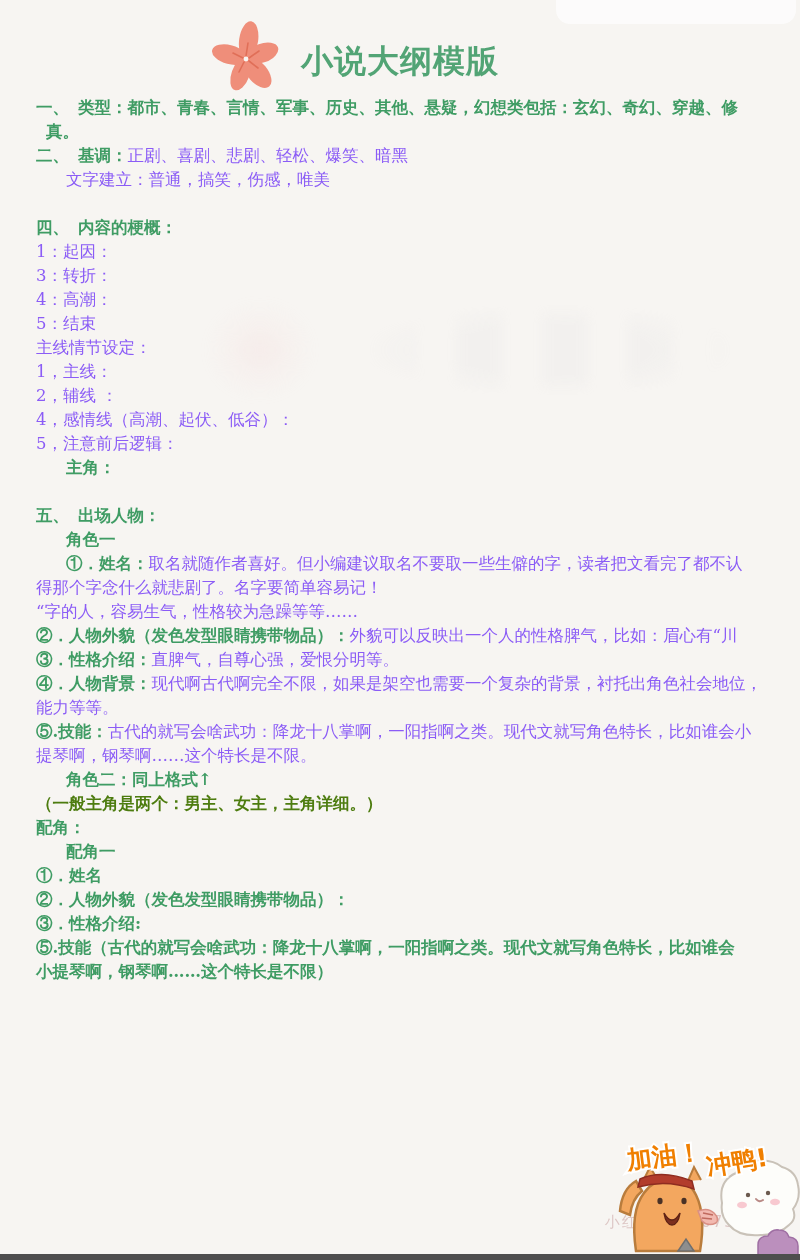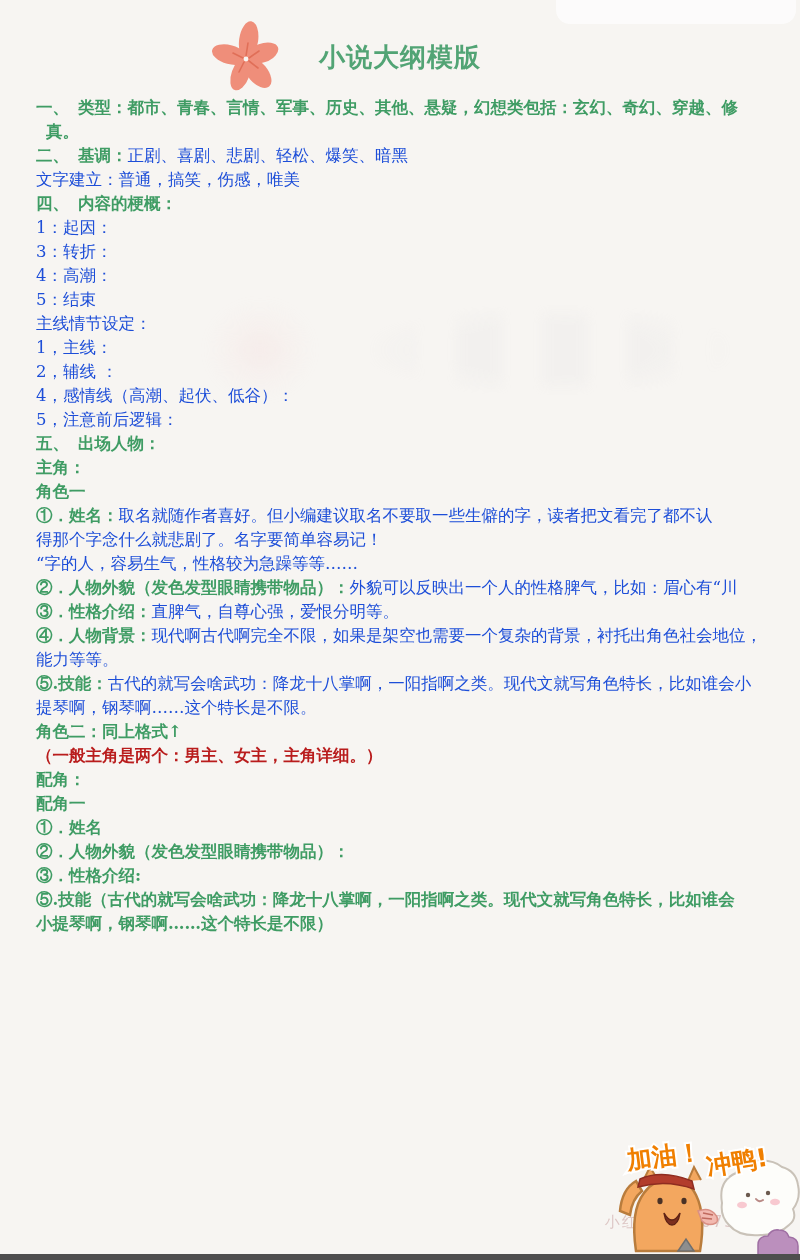--- a/index.html
+++ b/index.html
@@ -12,33 +12,33 @@
   
   .top-artifact{
     position:absolute;top:-14px;right:4px;width:240px;height:38px;
     background:#fdfdfd;border-radius:14px;opacity:.8;
   }
   
   #header{position:relative;height:96px;}
   #flower{position:absolute;left:210px;top:20px;}
   #page-title{
     position:absolute;left:0;right:0;top:40px;text-align:center;
-    font-size:26px;font-weight:700;color:#52a475;letter-spacing:1px;
+    font-size:32px;font-weight:700;color:#52a475;letter-spacing:1px;
   }
   
   #doc{position:relative;padding:0 28px 0 36px;z-index:2;}
   .line{height:24px;line-height:24px;font-size:16.5px;white-space:nowrap;color:#333;}
   .line span{display:inline;}
   .green{color:#3f9c64;font-weight:700;}
-  .red{color:#b91c1c;font-weight:700;}
-  .black{color:#1d4ed8;font-weight:400;}
+  .red{color:#4d7c0f;font-weight:700;}
+  .black{color:#8b5cf6;font-weight:400;}
   .lbl{margin-right:9px;}
-  .ind-1{}
+  .ind-1{margin-left:30px;}
   .ind-2{margin-left:10px;}
-  .gap{}
+  .gap{margin-top:24px;}
   
   .wm-blob{position:absolute;filter:blur(6px);opacity:.5;z-index:1;}
   #wm1{left:205px;top:300px;width:110px;height:100px;
        background:radial-gradient(ellipse at center, rgba(243,214,214,.55), rgba(243,214,214,0) 70%);}
   #wm2{left:370px;top:305px;width:360px;height:90px;
        background:repeating-linear-gradient(90deg, rgba(205,205,210,.22) 0 46px, rgba(205,205,210,0) 46px 86px);
        -webkit-mask-image:radial-gradient(ellipse at center, #000 40%, transparent 75%);
        mask-image:radial-gradient(ellipse at center, #000 40%, transparent 75%);}
   
   #xhs-watermark{
@@ -92,22 +92,22 @@
       <div class="line gap"><span class="green lbl">四、</span><span class="green">内容的梗概：</span></div>
       <div class="line"><span class="black">1：起因：</span></div>
       <div class="line"><span class="black">3：转折：</span></div>
       <div class="line"><span class="black">4：高潮：</span></div>
       <div class="line"><span class="black">5：结束</span></div>
       <div class="line"><span class="black">主线情节设定：</span></div>
       <div class="line"><span class="black">1，主线：</span></div>
       <div class="line"><span class="black">2，辅线 ：</span></div>
       <div class="line"><span class="black">4，感情线（高潮、起伏、低谷）：</span></div>
       <div class="line"><span class="black">5，注意前后逻辑：</span></div>
+      <div class="line ind-1"><span class="green">主角：</span></div>
       <div class="line gap"><span class="green lbl">五、</span><span class="green">出场人物：</span></div>
-      <div class="line ind-1"><span class="green">主角：</span></div>
       <div class="line ind-1"><span class="green">角色一</span></div>
       <div class="line ind-1"><span class="green">①．姓名：</span><span class="black">取名就随作者喜好。但小编建议取名不要取一些生僻的字，读者把文看完了都不认</span></div>
       <div class="line"><span class="black">得那个字念什么就悲剧了。名字要简单容易记！</span></div>
       <div class="line"><span class="black">“字的人，容易生气，性格较为急躁等等……</span></div>
       <div class="line"><span class="green">②．人物外貌（发色发型眼睛携带物品）：</span><span class="black">外貌可以反映出一个人的性格脾气，比如：眉心有“川</span></div>
       <div class="line"><span class="green">③．性格介绍：</span><span class="black">直脾气，自尊心强，爱恨分明等。</span></div>
       <div class="line"><span class="green">④．人物背景：</span><span class="black">现代啊古代啊完全不限，如果是架空也需要一个复杂的背景，衬托出角色社会地位，</span></div>
       <div class="line"><span class="black">能力等等。</span></div>
       <div class="line"><span class="green">⑤.技能：</span><span class="black">古代的就写会啥武功：降龙十八掌啊，一阳指啊之类。现代文就写角色特长，比如谁会小</span></div>
       <div class="line"><span class="black">提琴啊，钢琴啊……这个特长是不限。</span></div>

